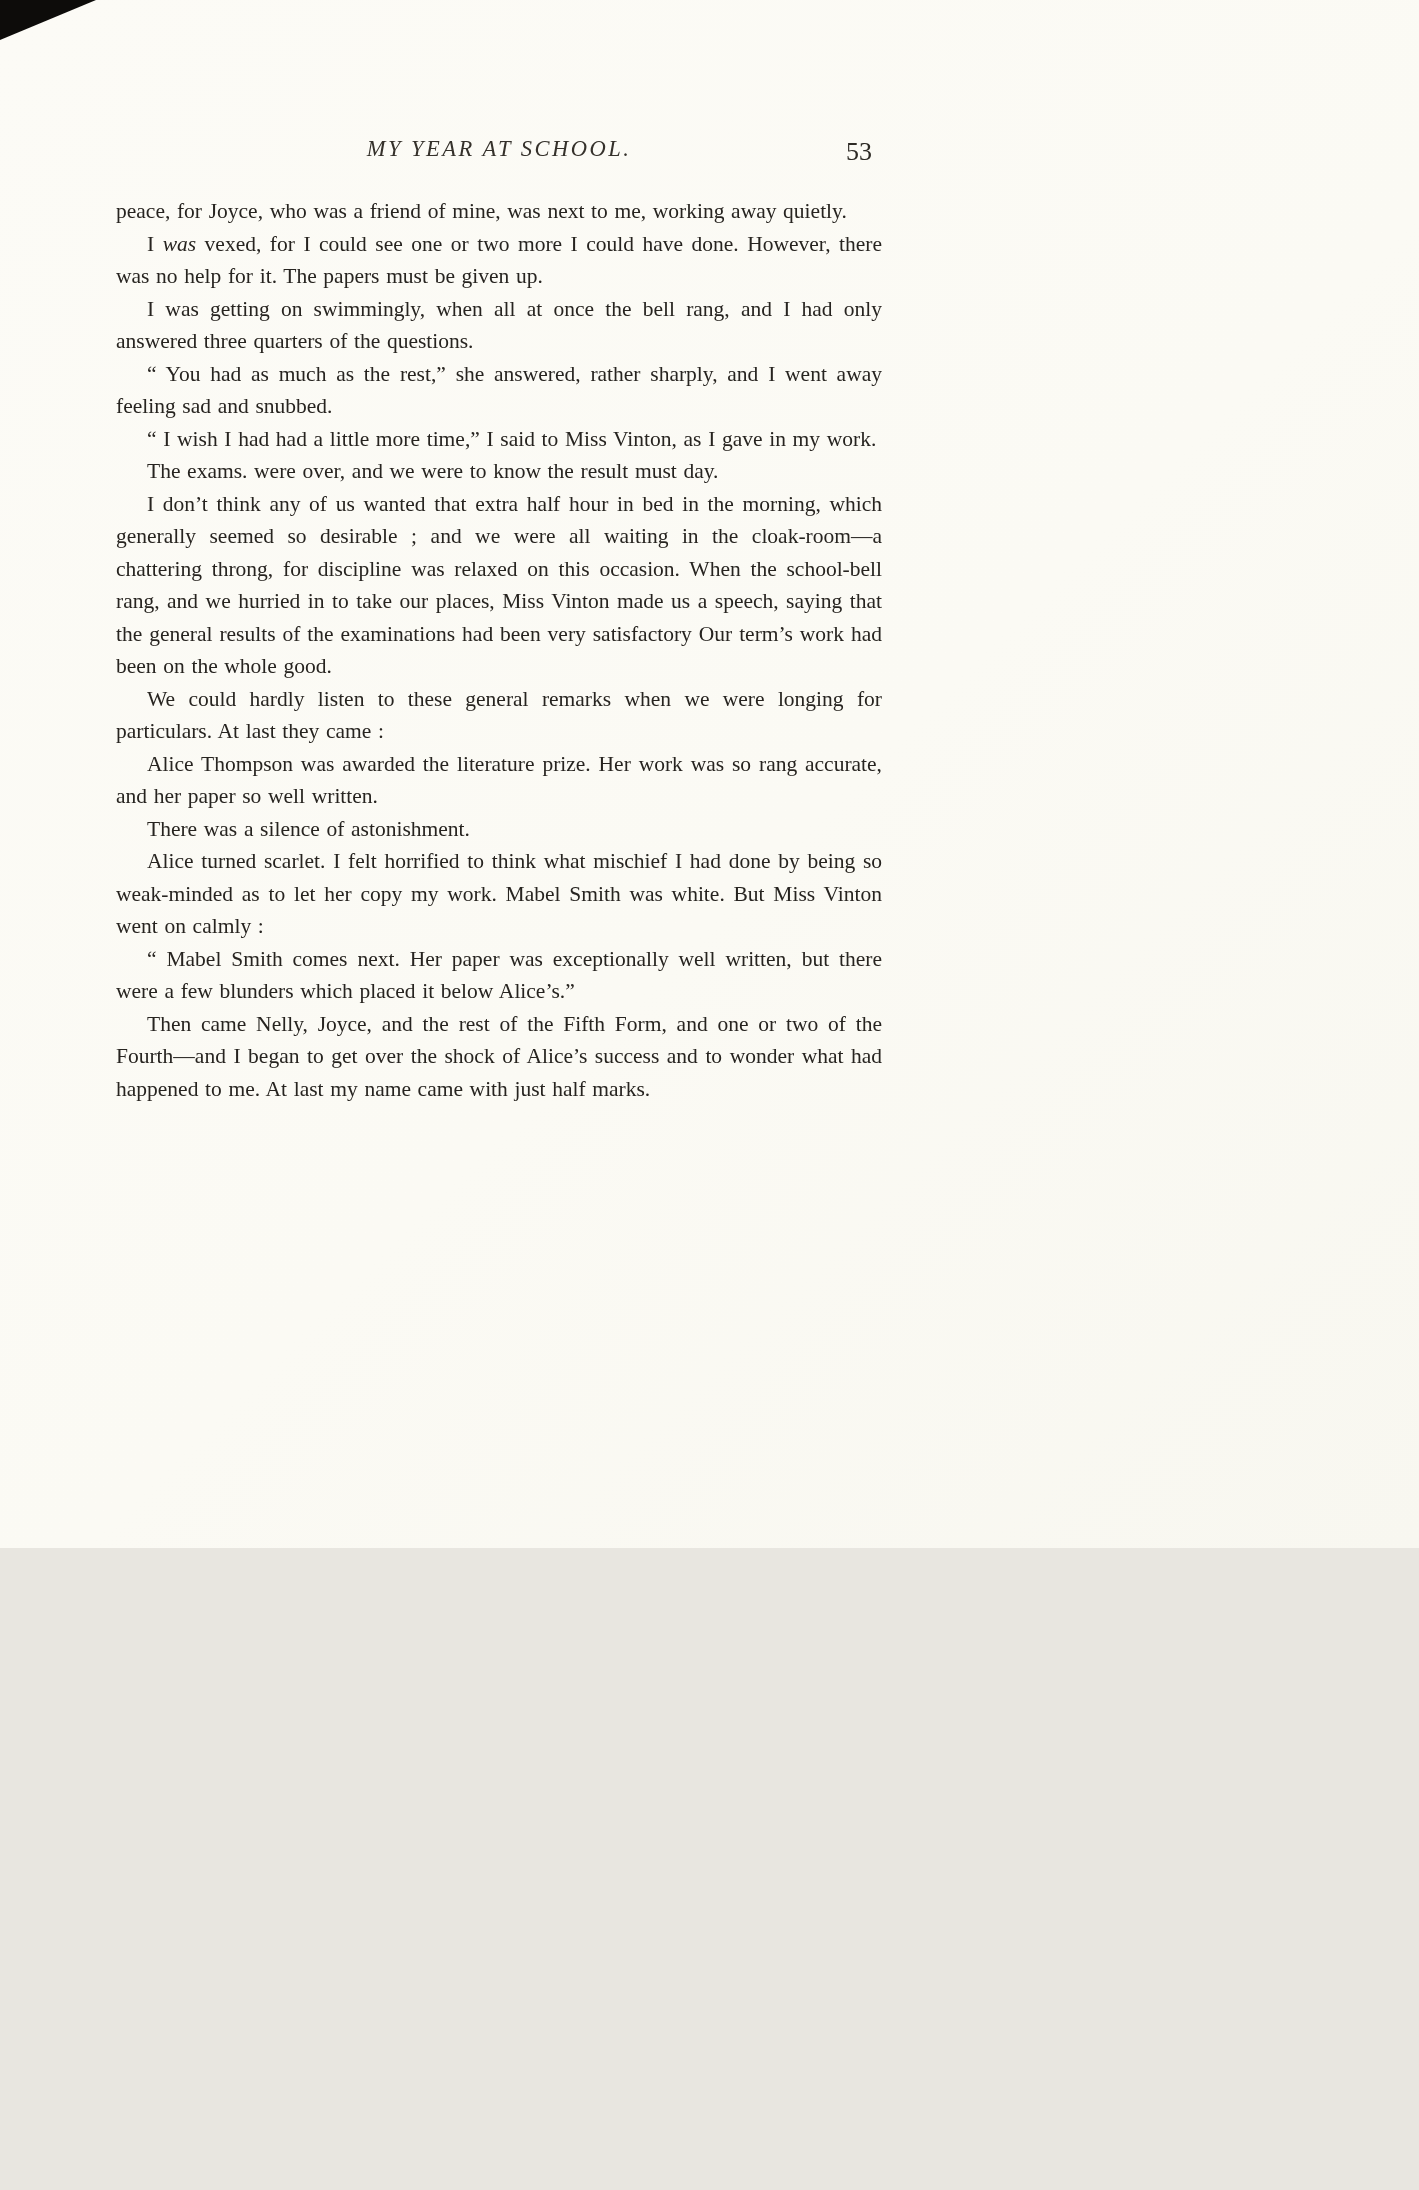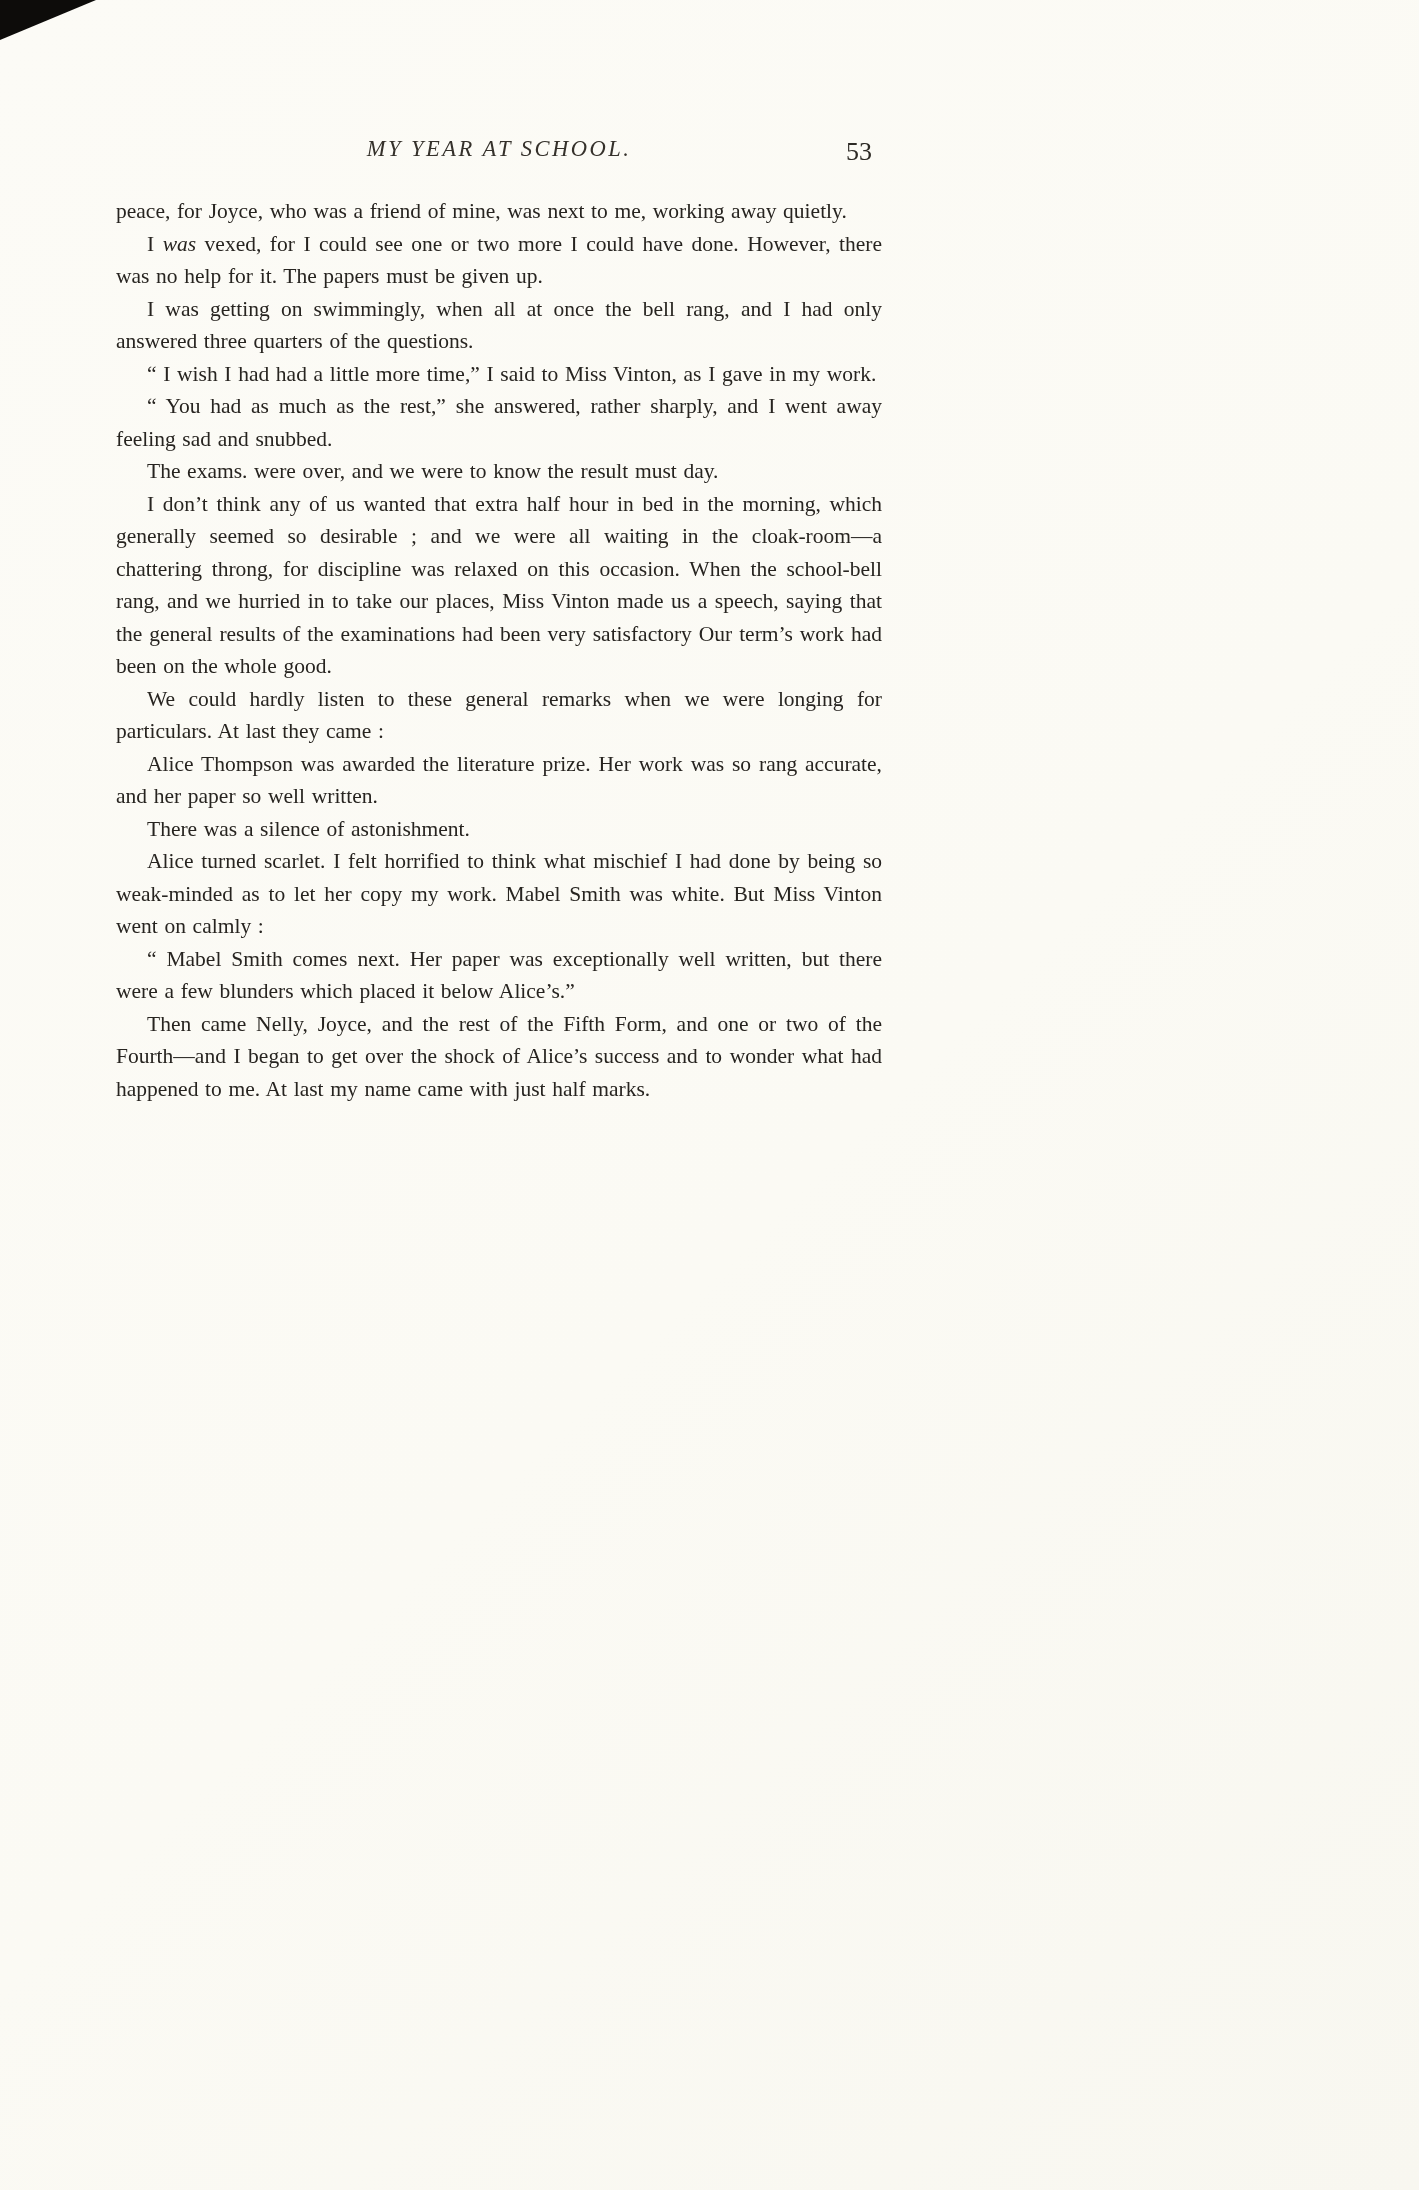--- a/index.html
+++ b/index.html
@@ -3,21 +3,21 @@
 <meta charset="utf-8">
 <style>
   html, body {
     margin: 0;
     padding: 0;
     background: #e8e6e0;
   }
   .page {
     position: relative;
     width: 1419px;
-    height: 2190px;
+    height: 1548px;
     margin: 0 auto;
     background: linear-gradient(135deg, #fcfbf6 0%, #fbfaf4 55%, #f8f7f0 100%);
     overflow: hidden;
     font-family: "Liberation Serif", "DejaVu Serif", serif;
   }
   .scan-corner {
     position: absolute;
     top: 0;
     left: 0;
     width: 96px;
@@ -76,22 +76,22 @@
   <div class="scan-corner"></div>
   <div class="content">
     <div class="running-head">
       <span>MY YEAR AT SCHOOL.</span>
       <span class="page-num">53</span>
     </div>
     <div class="body-text" id="body-text" style="color: rgb(39, 36, 32);">
         <p class=""><span>peace, for Joyce, who was a friend of mine, was next to me, working away quietly.</span></p>
         <p class="indent"><span>I </span><span class="italic">was</span><span> vexed, for I could see one or two more I could have done. However, there was no help for it. The papers must be given up.</span></p>
         <p class="indent"><span>I was getting on swimmingly, when all at once the bell rang, and I had only answered three quarters of the questions.</span></p>
+        <p class="indent"><span>“ You had as much as the rest,” she answered, rather sharply, and I went away feeling sad and snubbed.</span></p>
         <p class="indent"><span>“ I wish I had had a little more time,” I said to Miss Vinton, as I gave in my work.</span></p>
-        <p class="indent"><span>“ You had as much as the rest,” she answered, rather sharply, and I went away feeling sad and snubbed.</span></p>
         <p class="indent"><span>The exams. were over, and we were to know the result must day.</span></p>
         <p class="indent"><span>I don’t think any of us wanted that extra half hour in bed in the morning, which generally seemed so desirable ; and we were all waiting in the cloak-room—a chattering throng, for discipline was relaxed on this occasion. When the school-bell rang, and we hurried in to take our places, Miss Vinton made us a speech, saying that the general results of the examinations had been very satisfactory  Our term’s work had been on the whole good.</span></p>
         <p class="indent"><span>We could hardly listen to these general remarks when we were longing for particulars. At last they came :</span></p>
         <p class="indent"><span>Alice Thompson was awarded the literature prize. Her work was so rang accurate, and her paper so well written.</span></p>
         <p class="indent"><span>There was a silence of astonishment.</span></p>
         <p class="indent"><span>Alice turned scarlet. I felt horrified to think what mischief I had done by being so weak-minded as to let her copy my work. Mabel Smith was white. But Miss Vinton went on calmly :</span></p>
         <p class="indent"><span>“ Mabel Smith comes next. Her paper was exceptionally well written, but there were a few blunders which placed it below Alice’s.”</span></p>
         <p class="indent"><span>Then came Nelly, Joyce, and the rest of the Fifth Form, and one or two of the Fourth—and I began to get over the shock of Alice’s success and to wonder what had happened to me. At last my name came with just half marks.</span></p>
       </div>
   </div>

